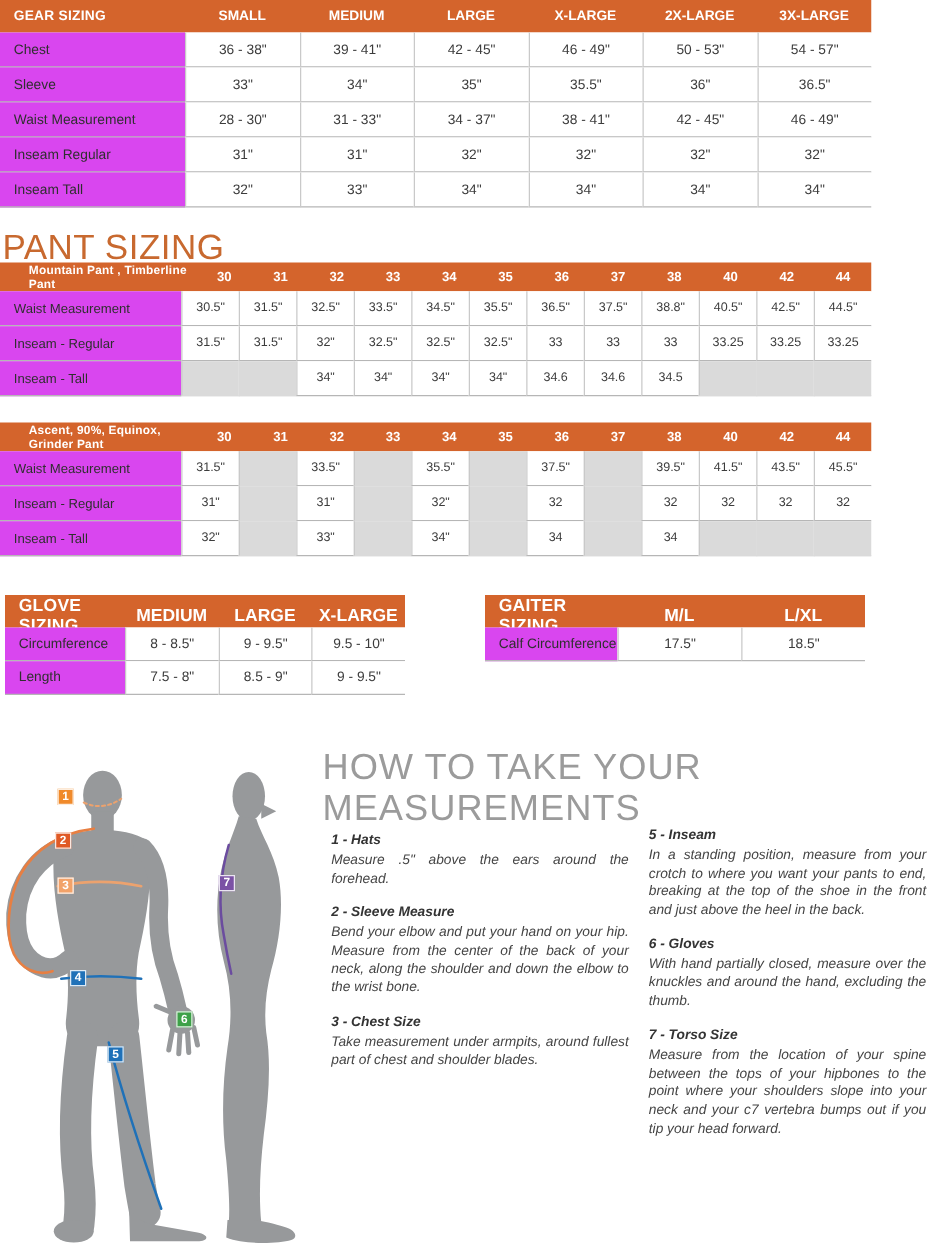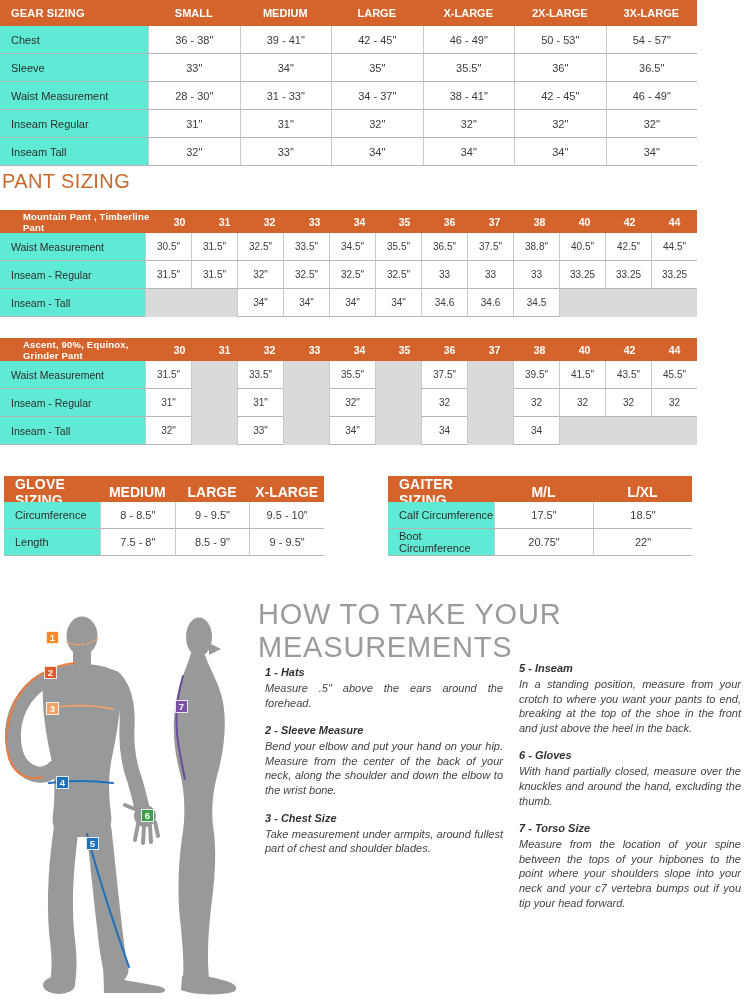--- a/index.html
+++ b/index.html
@@ -5,32 +5,32 @@
   html,body{margin:0;padding:0;background:#fff;}
   .page{position:relative;width:744px;height:1000px;background:#fff;overflow:hidden;
         font-family:"Liberation Sans", sans-serif;}
 
   
   .tbl{position:absolute;}
   .t-head,.t-row{display:grid;}
   .t-head{background:var(--orange);color:#fff;}
   .t-hlabel{display:flex;align-items:center;padding-left:11px;font-weight:bold;letter-spacing:.2px;}
   .t-hcol{display:flex;align-items:center;justify-content:center;font-weight:bold;}
-  .t-label{display:flex;align-items:center;padding-left:11px;color:#2f2f2f;background:#5eead4;
+  .t-label{display:flex;align-items:center;padding-left:11px;color:#2f2f2f;background:#d946ef;
            border-bottom:1px solid #b6b6b6;}
   .t-cell{display:flex;align-items:center;justify-content:center;color:#3c3c3c;background:#fff;
           border-left:1px solid #c9c9c9;border-bottom:1px solid #b6b6b6;}
   .t-empty{background:var(--graycell);border-bottom-color:var(--graycell);}
   .t-empty + .t-empty{border-left-color:var(--graycell);}
 
   .tbl-gear{left:0;top:4;width:697px;}
   .tbl-gear .t-head{height:26px;font-size:11px;}
   .tbl-gear .t-row{height:28px;font-size:11px;}
 
-  .pant-title{position:absolute;left:2px;top:170px;margin:0;font-size:20px;font-weight:400;
+  .pant-title{position:absolute;left:2px;top:182px;margin:0;font-size:28px;font-weight:400;
               letter-spacing:.4px;color:var(--orangetitle);}
 
   .tbl-pant1{left:0;top:210px;width:697px;}
   .tbl-pant2{left:0;top:338px;width:697px;}
   .tbl-pant1 .t-head,.tbl-pant2 .t-head{height:23px;font-size:10.5px;padding-left:12px;}
   .tbl-pant1 .t-hlabel,.tbl-pant2 .t-hlabel{font-size:9.5px;}
   .tbl-pant1 .t-row,.tbl-pant2 .t-row{height:28px;font-size:10px;}
   .tbl-pant1 .t-label,.tbl-pant2 .t-label{font-size:10.5px;}
 
   .tbl-glove{left:4px;top:476px;width:320px;}
@@ -269,25 +269,20 @@
   <div class="tbl tbl-gaiter">
       <div class="t-head" style="grid-template-columns: 106px repeat(2, 1fr);">
         <div class="t-hlabel">GAITER SIZING</div>
         <div class="t-hcol">M/L</div>
         <div class="t-hcol">L/XL</div>
       </div>
       <div class="t-row" style="grid-template-columns: 106px repeat(2, 1fr);">
         <div class="t-label">Calf Circumference</div>
         <div class="t-cell">17.5"</div>
         <div class="t-cell">18.5"</div>
-      </div>
-      <div class="t-row" style="grid-template-columns: 106px repeat(2, 1fr);">
-        <div class="t-label">Boot Circumference</div>
-        <div class="t-cell">20.75"</div>
-        <div class="t-cell">22"</div>
       </div>
     </div>
 
   <div class="figures" id="figures">
     <svg width="250" height="400" viewBox="0 600 250 400">
       <g style="fill:var(--figgray);stroke:none">
         <ellipse cx="82" cy="636" rx="15.5" ry="19.5"></ellipse>
         <rect x="73" y="649" width="18" height="18"></rect>
         <path d="M44 673 C56 666 70 664 82 664 C94 664 108 666 119 673 C123 702 117 735 111 762
                  C108 780 109 798 111 814 C113 828 107 836 94 837 L70 837 C57 836 51 828 53 814

